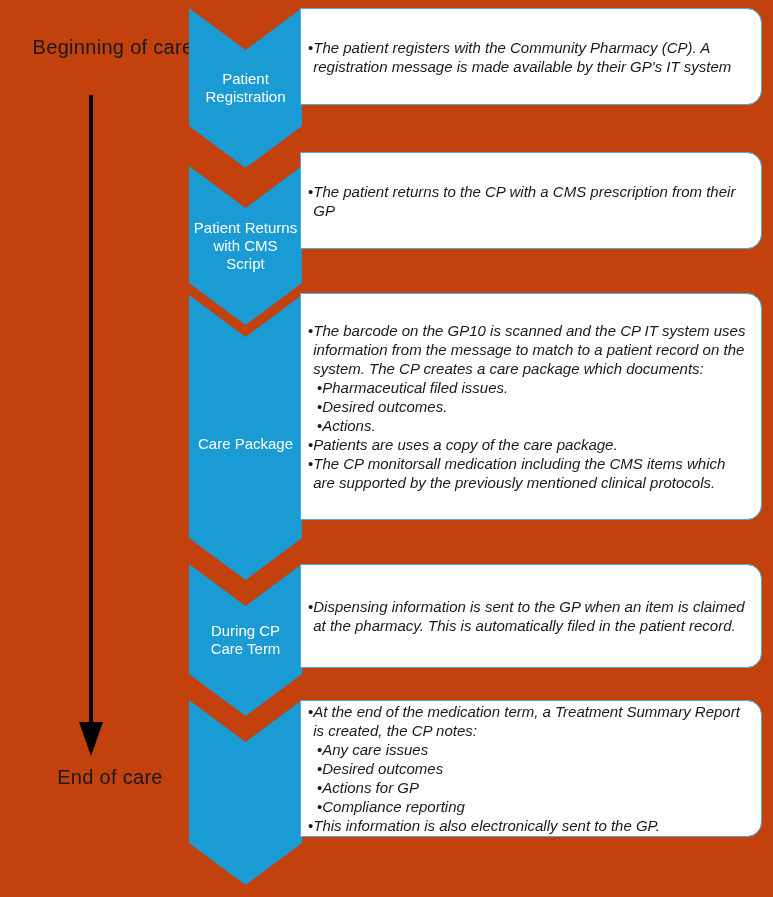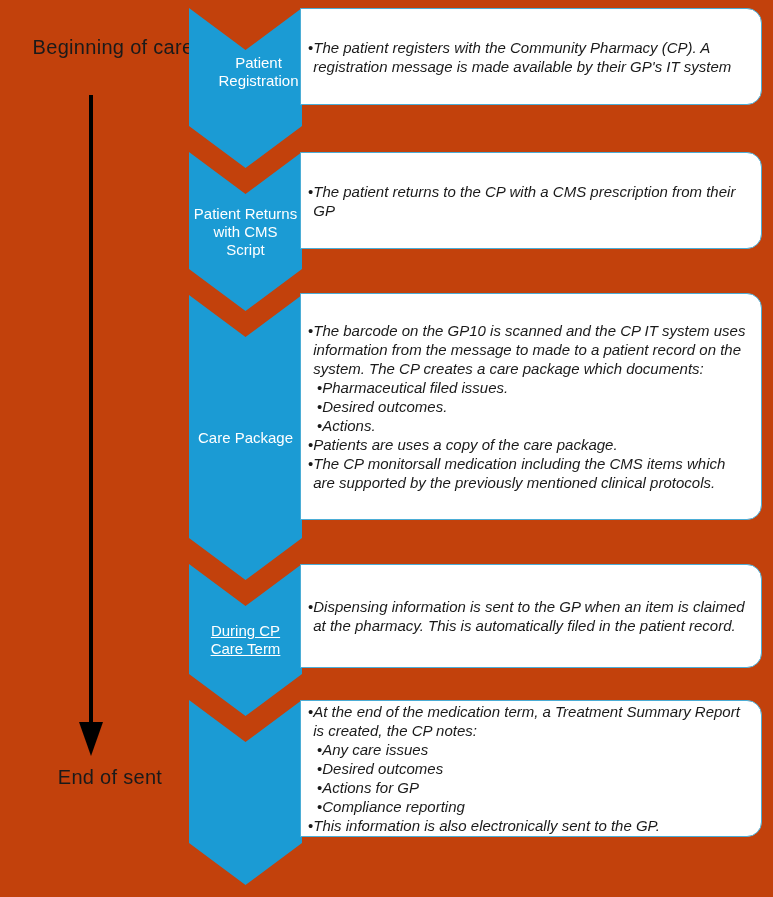--- a/index.html
+++ b/index.html
@@ -67,61 +67,61 @@
 </style>
 </head>
 <body>
 
 <div id="canvas">
 
   <div id="begin-label" class="rail-label">Beginning of
 care</div>
   <div class="arrow-line"></div>
   <div class="arrow-head"></div>
-  <div id="end-label" class="rail-label">End of sent</div>
+  <div id="end-label" class="rail-label">End of care</div>
 
   <div class="chev" style="top:8px;height:160px;">
     <svg width="113" height="160" viewBox="0 0 113 160">
       <polygon points="0,0 56.5,42 113,0 113,118 56.5,160 0,118"></polygon>
     </svg>
-    <div class="chev-label" style="top:26px;height:76px;margin-left:13px;">Patient
+    <div class="chev-label" style="top:42px;height:76px;">Patient
 Registration</div>
   </div>
   <div class="tbox" style="top:8px;height:97px;">
       <div class="bullet l1">
         <span class="dot">•</span>
         <span class="txt">The patient registers with the Community Pharmacy (CP). A registration message is made available by their GP's IT system</span>
       </div>
     </div>
 
-  <div class="chev" style="top:152px;height:159px;">
+  <div class="chev" style="top:166px;height:159px;">
     <svg width="113" height="159" viewBox="0 0 113 159">
       <polygon points="0,0 56.5,42 113,0 113,117 56.5,159 0,117"></polygon>
     </svg>
     <div class="chev-label" style="top:42px;height:75px;">Patient Returns
 with CMS
 Script</div>
   </div>
   <div class="tbox" style="top:152px;height:97px;">
       <div class="bullet l1">
         <span class="dot">•</span>
         <span class="txt">The patient returns to the CP with a CMS prescription from their GP</span>
       </div>
     </div>
 
   <div class="chev" style="top:295px;height:285px;">
     <svg width="113" height="285" viewBox="0 0 113 285">
       <polygon points="0,0 56.5,42 113,0 113,243 56.5,285 0,243"></polygon>
     </svg>
-    <div class="chev-label" style="top:42px;height:201px;">Care Package</div>
+    <div class="chev-label" style="top:48px;height:201px;">Care Package</div>
   </div>
   <div class="tbox" style="top:293px;height:227px;">
       <div class="bullet l1">
         <span class="dot">•</span>
-        <span class="txt">The barcode on the GP10 is scanned and the CP IT system uses information from the message to made to a patient record on the system. The CP creates a care package which documents:</span>
+        <span class="txt">The barcode on the GP10 is scanned and the CP IT system uses information from the message to match to a patient record on the system. The CP creates a care package which documents:</span>
       </div>
       <div class="bullet l2">
         <span class="dot">•</span>
         <span class="txt">Pharmaceutical filed issues.</span>
       </div>
       <div class="bullet l2">
         <span class="dot">•</span>
         <span class="txt">Desired outcomes.</span>
       </div>
       <div class="bullet l2">
@@ -135,21 +135,21 @@
       <div class="bullet l1">
         <span class="dot">•</span>
         <span class="txt">The CP monitorsall medication including the CMS items which are supported by the previously mentioned clinical protocols.</span>
       </div>
     </div>
 
   <div class="chev" style="top:564px;height:152px;">
     <svg width="113" height="152" viewBox="0 0 113 152">
       <polygon points="0,0 56.5,42 113,0 113,110 56.5,152 0,110"></polygon>
     </svg>
-    <div class="chev-label" style="top:42px;height:68px;text-decoration:underline;">During CP
+    <div class="chev-label" style="top:42px;height:68px;">During CP
 Care Term</div>
   </div>
   <div class="tbox" style="top:564px;height:104px;">
       <div class="bullet l1">
         <span class="dot">•</span>
         <span class="txt">Dispensing information is sent to the GP when an item is claimed at the pharmacy. This is automatically filed in the patient record.</span>
       </div>
     </div>
 
   <div class="chev" style="top:700px;height:185px;">

